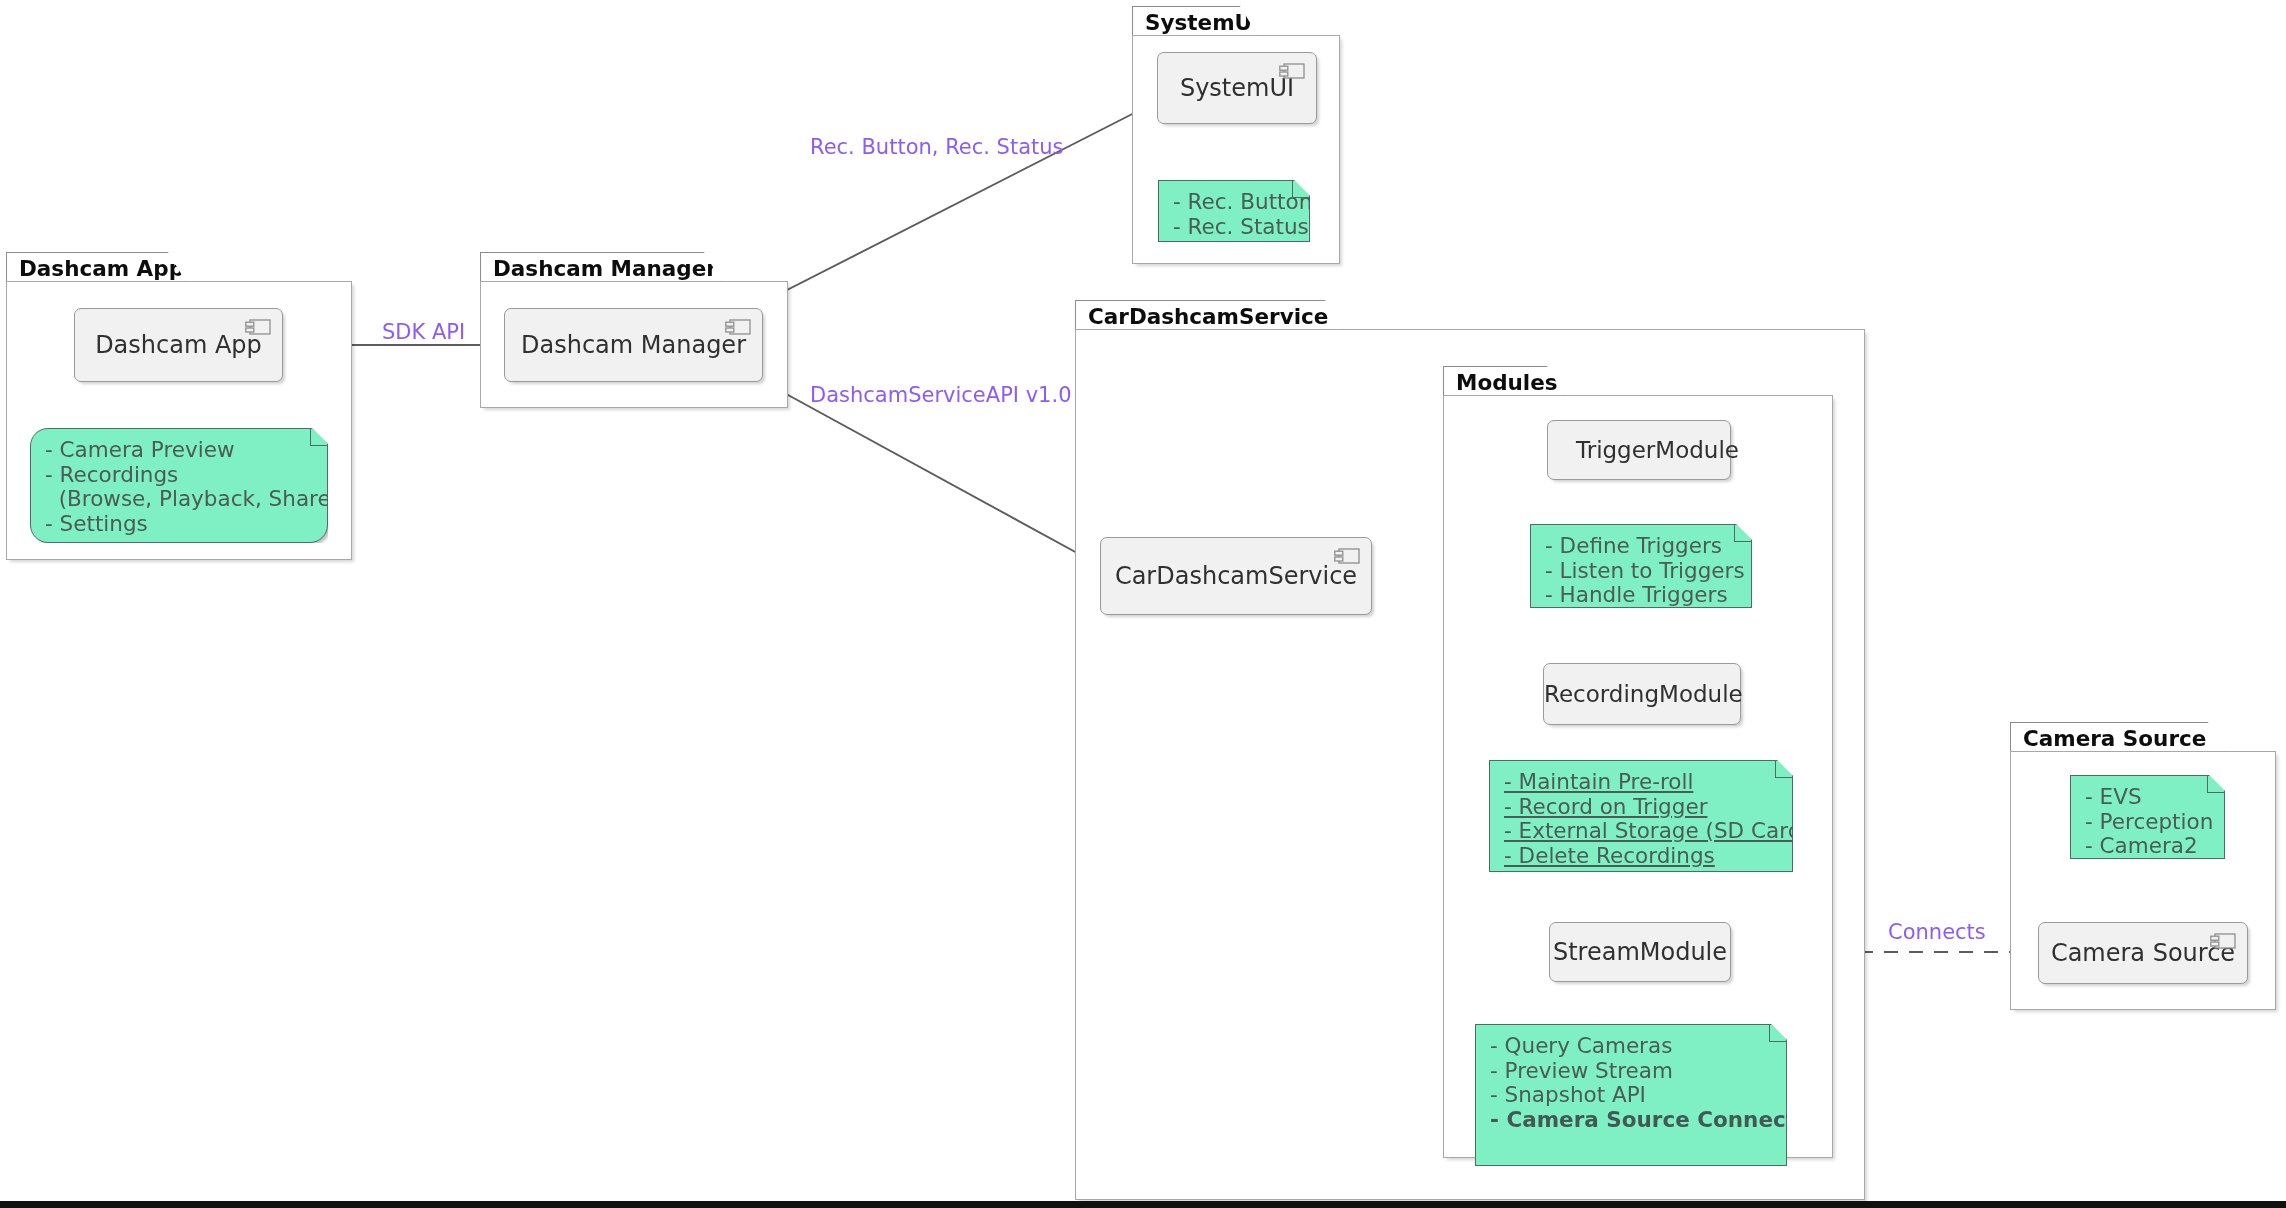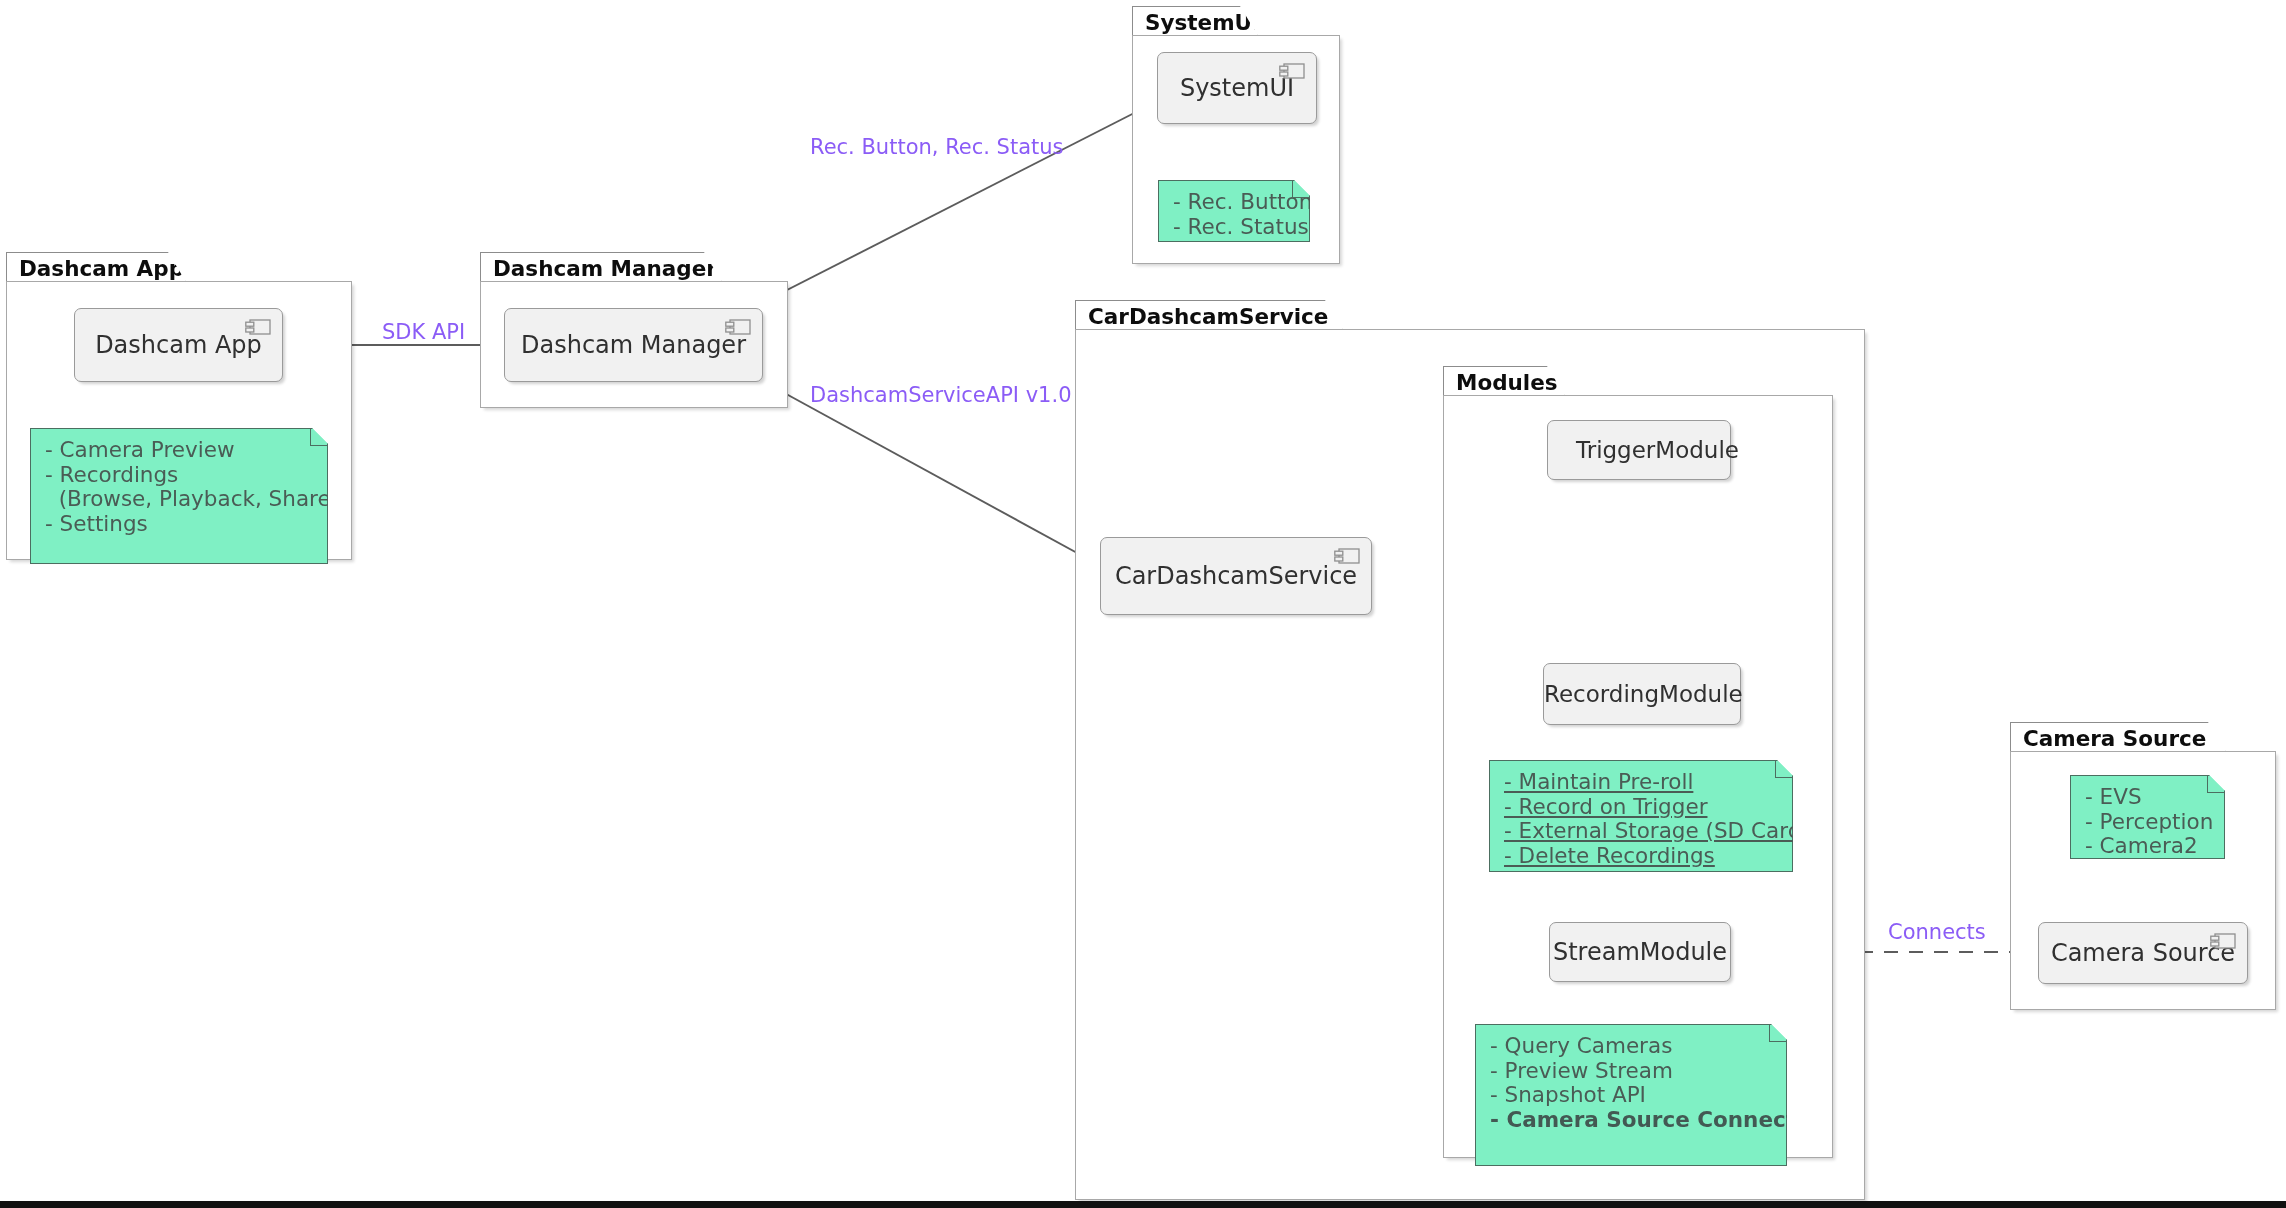--- a/index.html
+++ b/index.html
@@ -112,21 +112,21 @@
 
   <div class="comp" style="left:74px;top:308px;width:209px;height:74px;">
     <span class="comp-label centered">Dashcam App</span>
     <svg class="comp-icon" viewBox="0 0 26 18">
       <rect x="5" y="2" width="20" height="14" fill="#f1f1f1" stroke="#8f8f8f" stroke-width="1.3"></rect>
       <rect x="0.8" y="4.2" width="8" height="4" fill="#f1f1f1" stroke="#8f8f8f" stroke-width="1.3"></rect>
       <rect x="0.8" y="10" width="8" height="4" fill="#f1f1f1" stroke="#8f8f8f" stroke-width="1.3"></rect>
     </svg>
   </div>
 
-  <div class="note" style="left:30px;top:428px;width:298px;height:136px;">
+  <div class="note" style="left:30px;top:428px;width:298px;height:115px;border-radius:18px;">
     <div class="fold"></div>
     <div class="note-line">- Camera Preview</div>
     <div class="note-line">- Recordings</div>
     <div class="note-line" style="white-space:pre;">  (Browse, Playback, Share)</div>
     <div class="note-line">- Settings</div>
   </div>
 
   <div class="pkg" style="left:480px;top:252px;width:308px;height:156px;">
     <div class="pkg-tab" style="width:242px;">Dashcam Manager</div>
     <div class="pkg-body" style="top:29px;width:308px;height:127px;"></div>
@@ -176,20 +176,26 @@
   </div>
 
   <div class="pkg" style="left:1443px;top:366px;width:390px;height:792px;">
     <div class="pkg-tab" style="width:122px;">Modules</div>
     <div class="pkg-body" style="top:29px;width:390px;height:763px;"></div>
   </div>
 
   <div class="comp" style="left:1547px;top:420px;width:184px;height:60px;">
     <span class="comp-label centered" style="font-size:23px;margin-left:28px;">TriggerModule</span>
   </div>
+  <div class="note" style="left:1530px;top:524px;width:222px;height:84px;">
+    <div class="fold"></div>
+    <div class="note-line">- Define Triggers</div>
+    <div class="note-line">- Listen to Triggers</div>
+    <div class="note-line">- Handle Triggers</div>
+  </div>
 
   <div class="comp" style="left:1543px;top:663px;width:198px;height:62px;">
     <span class="comp-label centered" style="font-size:23px;">RecordingModule</span>
   </div>
   <div class="note" style="left:1489px;top:760px;width:304px;height:112px;text-decoration:underline;">
     <div class="fold"></div>
     <div class="note-line">- Maintain Pre-roll</div>
     <div class="note-line">- Record on Trigger</div>
     <div class="note-line">- External Storage (SD Card)</div>
     <div class="note-line">- Delete Recordings</div>

